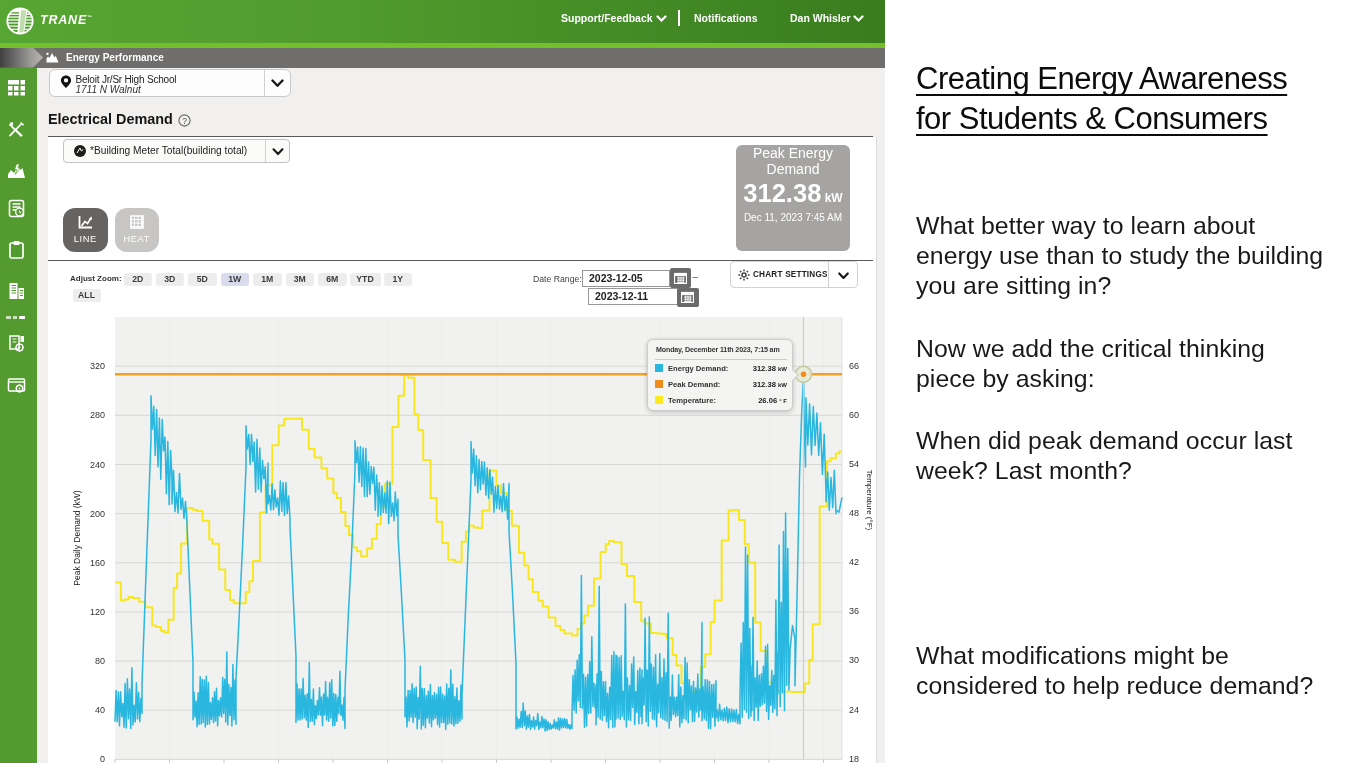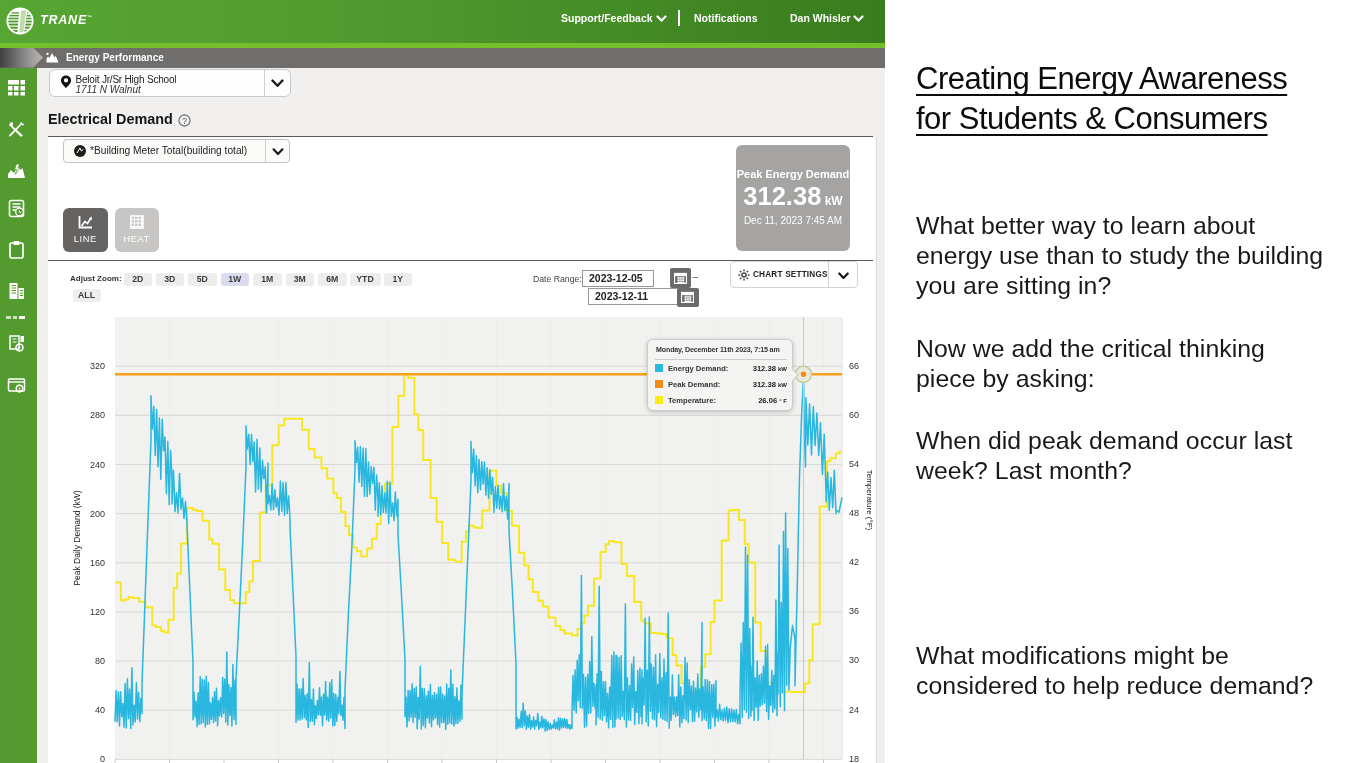--- a/index.html
+++ b/index.html
@@ -10,21 +10,21 @@
 #gbar{position:absolute;left:0;top:47.5px;width:885px;height:20px;background:#6f6e6d}
 #gtab{position:absolute;left:0;top:47.5px;width:43px;height:20px;background:linear-gradient(90deg,#3f3f3f,#9f9e9d 75%,#b7b6b5);clip-path:polygon(0 0,33px 0,43px 50%,33px 100%,0 100%)}
 #sbar{position:absolute;left:0;top:67.5px;width:36.5px;height:695.5px;background:#539b2e}
 .htxt{position:absolute;color:#fff;font-size:10.5px;font-weight:700}
 .wsep{position:absolute;background:#fff}
 #card{position:absolute;left:48px;top:136.5px;width:828.5px;height:626.5px;background:#fff;border-right:1px solid #dcdcdc}
 .hr{position:absolute;height:1px;background:#5a5a5a}
 #locbox{position:absolute;left:48.5px;top:69px;width:242.5px;height:27.5px;background:#fdfdfd;border:1px solid #c9c9c9;border-radius:6px}
 #selbox{position:absolute;left:62.5px;top:138.5px;width:227.5px;height:24.5px;background:#fbfbfa;border:1px solid #c2c2c2;border-radius:4px}
 .vdiv{position:absolute;width:1px;background:#d0d0d0}
-.btn45{position:absolute;width:44.5px;height:44.5px;border-radius:6px;color:#fff;text-align:center}
+.btn45{position:absolute;width:44.5px;height:44.5px;border-radius:12px;color:#fff;text-align:center}
 #peak{position:absolute;left:736px;top:145px;width:114px;height:106px;background:#a5a4a2;border-radius:6px;color:#fff;text-align:center}
 .zb{position:absolute;height:13.5px;background:#ededed;border-radius:3px;font-size:8.7px;font-weight:700;color:#3c3c3c;text-align:center;line-height:13.5px;top:272.5px}
 .inp{position:absolute;height:17px;background:#fff;border:1px solid #979797;font-size:10.5px;font-weight:700;color:#222;line-height:15px;padding-left:6px}
 .calb{position:absolute;width:21.5px;height:19.5px;background:#6b6b6b;border-radius:2px}
 #cset{position:absolute;left:730px;top:260.5px;width:128px;height:27px;background:#fff;border:1px solid #d2d2d2;border-radius:4px}
 #tip{position:absolute;left:647px;top:339px;width:146px;height:72px;background:#f4f4f3;border:1px solid #ccc;border-radius:6px;box-shadow:0 1px 4px rgba(0,0,0,.22);font-size:7.6px;color:#222}
 .tr{position:absolute;left:7px;width:132px;height:11px}
 .sq{position:absolute;left:0;top:1px;width:8px;height:8px}
 .tl{position:absolute;left:13px;top:1px;font-weight:700;color:#333}
 .tv{position:absolute;right:0;top:1px;font-weight:700;color:#222}
@@ -239,37 +239,37 @@
   <div style="font-size:9.3px;letter-spacing:.6px;margin-top:1px">LINE</div>
  </div>
  <div class="btn45" style="left:114.5px;top:207.5px;background:#c7c6c5">
   <svg style="margin-top:7px" width="14" height="14" viewBox="0 0 14 14">
         <rect x="1" y="1" width="12" height="12" fill="none" stroke="#fff" stroke-width="1.6"></rect>
         <path d="M1 4.5 H13 M1 8 H13 M1 11.5 H13 M4.5 1 V13 M8 1 V13 M11.5 1 V13" stroke="#fff" stroke-width="1"></path>
       </svg>
   <div style="font-size:9.3px;letter-spacing:.6px;margin-top:1px">HEAT</div>
  </div>
  <div id="peak">
-  <div style="font-size:11px;font-weight:700;margin-top:23px">Peak Energy Demand</div>
+  <div style="font-size:14px;font-weight:400;">Peak Energy Demand</div>
   <div style="margin-top:2px"><span style="font-size:25.5px;font-weight:700">312.38</span><span style="font-size:12px;font-weight:700"> kW</span></div>
   <div style="font-size:10px;margin-top:4px">Dec 11, 2023 7:45 AM</div>
  </div>
  <div class="abs" style="left:70px;top:274px;font-size:8px;font-weight:700;color:#333">Adjust Zoom:</div>
  <div class="zb" style="left:123.5px;width:28.5px">2D</div>
  <div class="zb" style="left:155.5px;width:28.5px">3D</div>
  <div class="zb" style="left:188px;width:28.5px">5D</div>
  <div class="zb" style="left:220.5px;width:28.5px;background:#dbdbef">1W</div>
  <div class="zb" style="left:253px;width:28.5px">1M</div>
  <div class="zb" style="left:285.5px;width:28.5px">3M</div>
  <div class="zb" style="left:318px;width:28.5px">6M</div>
  <div class="zb" style="left:349.5px;width:31px">YTD</div>
  <div class="zb" style="left:383.5px;width:28.5px">1Y</div>
  <div class="zb" style="left:72.5px;top:288.5px;width:28px">ALL</div>
  <div class="abs" style="left:533px;top:273.5px;font-size:8.7px;color:#444">Date Range:</div>
- <div class="inp" style="left:582px;top:269.5px;width:72px">2023-12-05</div>
+ <div class="inp" style="left:582px;top:269.5px;width:88px">2023-12-05</div>
  <div class="calb" style="left:669.5px;top:268px"><svg style="margin:3.5px 0 0 4px" width="13" height="12" viewBox="0 0 13 12">
         <rect x="0.5" y="1.5" width="12" height="10" fill="none" stroke="#fff" stroke-width="1.2"></rect>
         <rect x="0.5" y="1.5" width="12" height="2.6" fill="#fff"></rect>
         <path d="M3 6 H10.5 M3 8.2 H10.5 M3 10.4 H10.5 M4.8 4.5 V11 M7 4.5 V11 M9.2 4.5 V11" stroke="#fff" stroke-width="0.9"></path>
       </svg></div>
  <div class="abs" style="left:692.5px;top:271px;font-size:10px;color:#555">–</div>
  <div class="inp" style="left:588px;top:288px;width:91px">2023-12-11</div>
  <div class="calb" style="left:677px;top:287.5px"><svg style="margin:3.5px 0 0 4px" width="13" height="12" viewBox="0 0 13 12">
         <rect x="0.5" y="1.5" width="12" height="10" fill="none" stroke="#fff" stroke-width="1.2"></rect>
         <rect x="0.5" y="1.5" width="12" height="2.6" fill="#fff"></rect>

